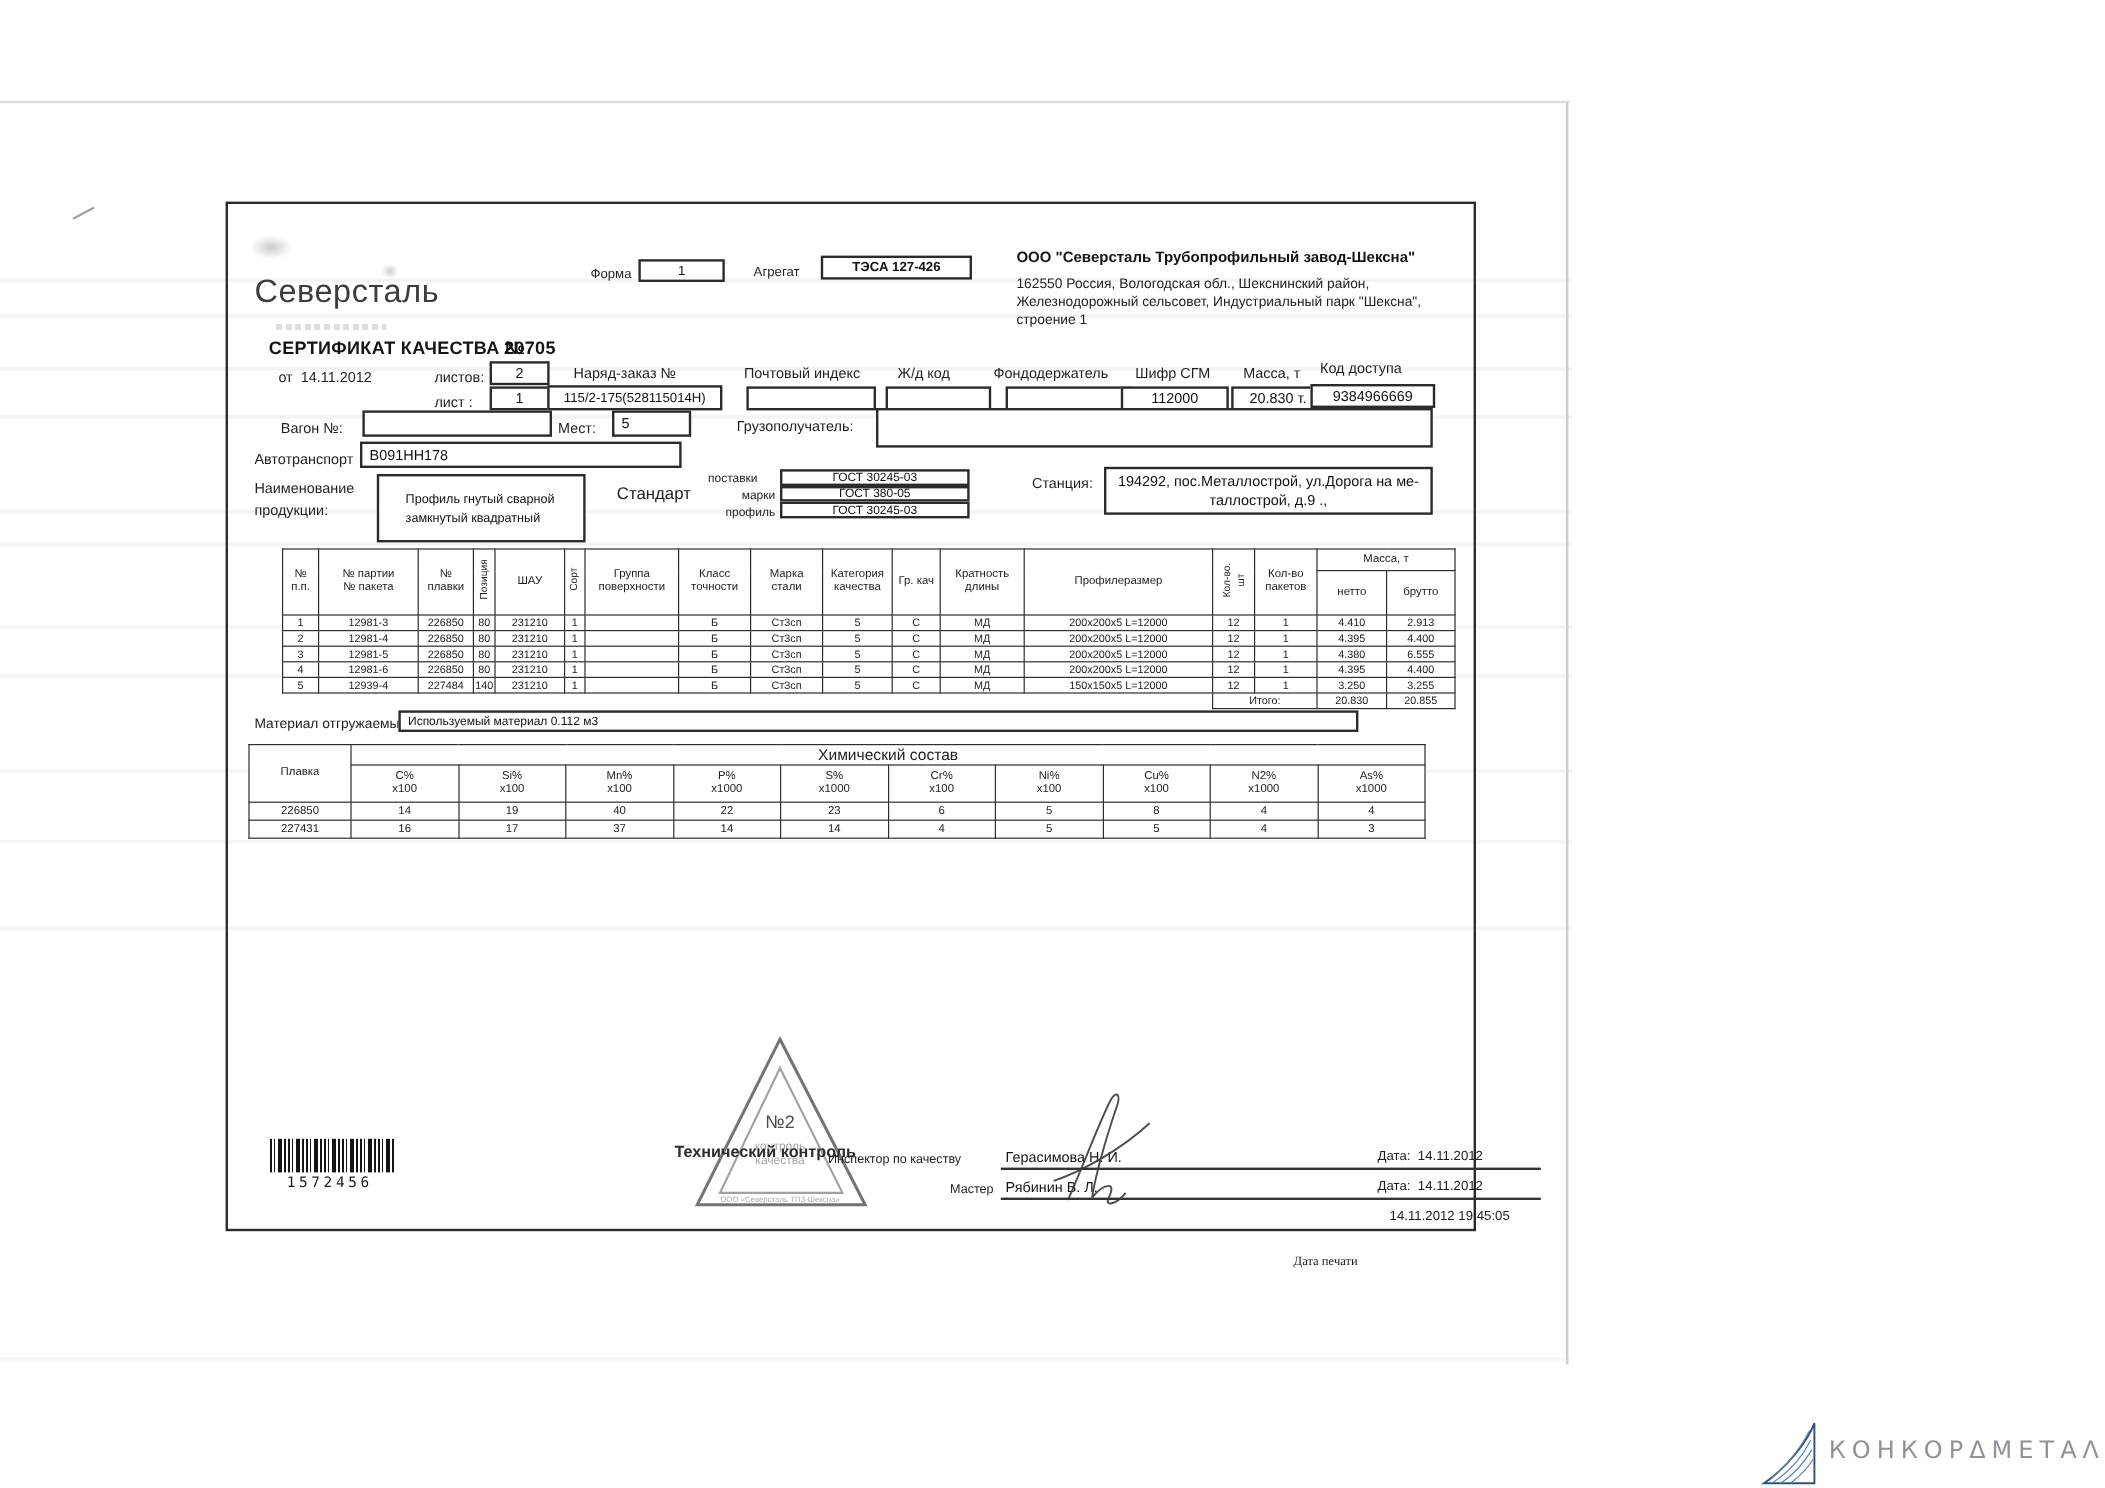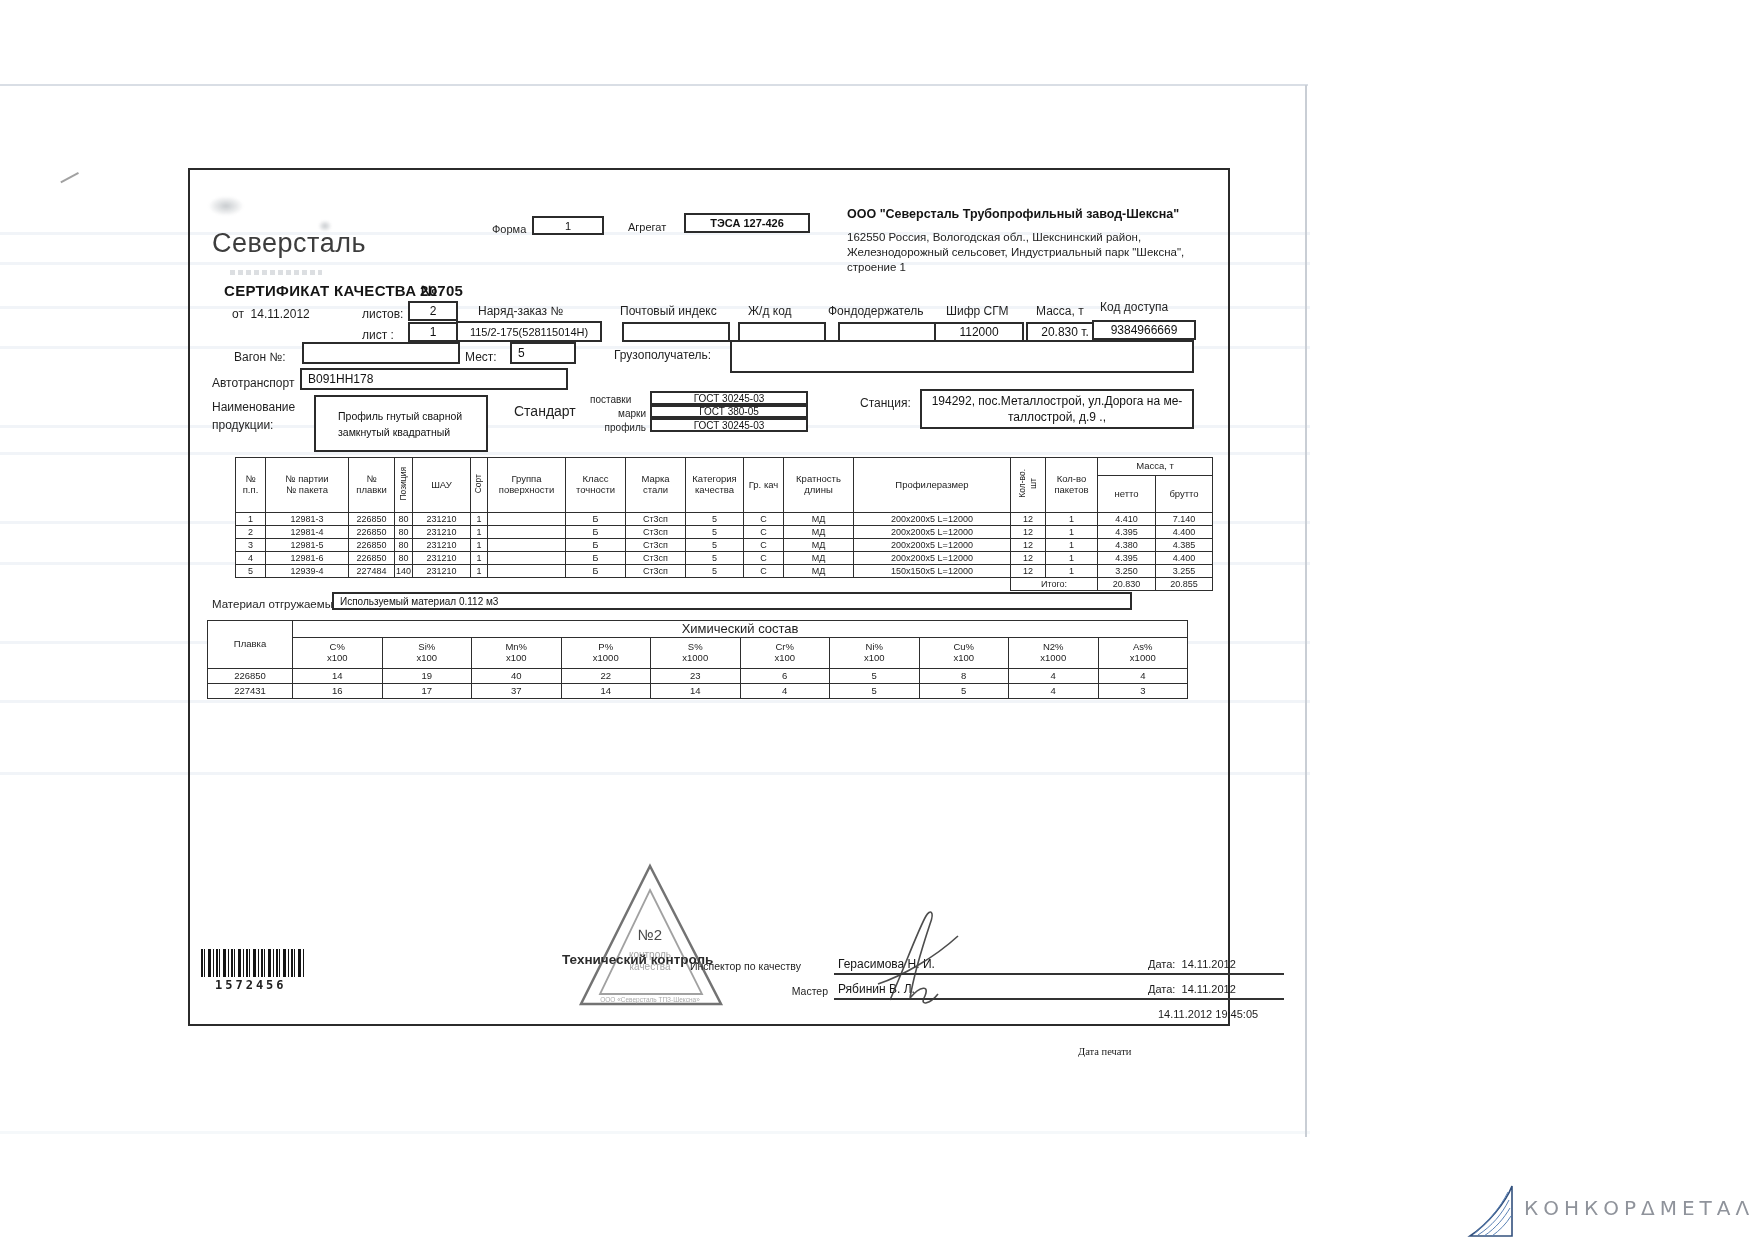--- a/index.html
+++ b/index.html
@@ -214,21 +214,21 @@
           <td></td>
           <td>Б</td>
           <td>Ст3сп</td>
           <td>5</td>
           <td>С</td>
           <td>МД</td>
           <td>200x200x5 L=12000</td>
           <td>12</td>
           <td>1</td>
           <td>4.410</td>
-          <td>7.140</td>
+          <td>2.913</td>
         </tr>
         <tr class="data-row">
           <td>2</td>
           <td>12981-4</td>
           <td>226850</td>
           <td>80</td>
           <td>231210</td>
           <td>1</td>
           <td></td>
           <td>Б</td>
@@ -252,21 +252,21 @@
           <td></td>
           <td>Б</td>
           <td>Ст3сп</td>
           <td>5</td>
           <td>С</td>
           <td>МД</td>
           <td>200x200x5 L=12000</td>
           <td>12</td>
           <td>1</td>
           <td>4.380</td>
-          <td>4.385</td>
+          <td>6.555</td>
         </tr>
         <tr class="data-row">
           <td>4</td>
           <td>12981-6</td>
           <td>226850</td>
           <td>80</td>
           <td>231210</td>
           <td>1</td>
           <td></td>
           <td>Б</td>
@@ -376,21 +376,21 @@
           <td>14</td>
           <td>4</td>
           <td>5</td>
           <td>5</td>
           <td>4</td>
           <td>3</td>
         </tr>
       </tbody>
     </table>
 
-  <div class="abs" style="left:11px;top:779px;font-weight:bold;">
+  <div class="abs" style="left:35px;top:779px;">
     <div class="barcode-bars"></div>
     <div class="barcode-num">1572456</div>
   </div>
 
   <svg class="abs" style="left:385px;top:692px;" width="150" height="148" viewBox="0 0 150 148">
     <path d="M75 4 L146 142 L6 142 Z" fill="none" stroke="#5a5a5a" stroke-width="2.5" opacity="0.85"></path>
     <path d="M75 28 L127 132 L25 132 Z" fill="none" stroke="#6f6f6f" stroke-width="1.8" opacity="0.65"></path>
     <text x="75" y="78" text-anchor="middle" font-size="15" fill="#4a4a4a">№2</text>
     <text x="75" y="96" text-anchor="middle" font-size="10" fill="#8f8f8f" opacity="0.8">контроль</text>
     <text x="75" y="108" text-anchor="middle" font-size="10" fill="#8f8f8f" opacity="0.8">качества</text>

